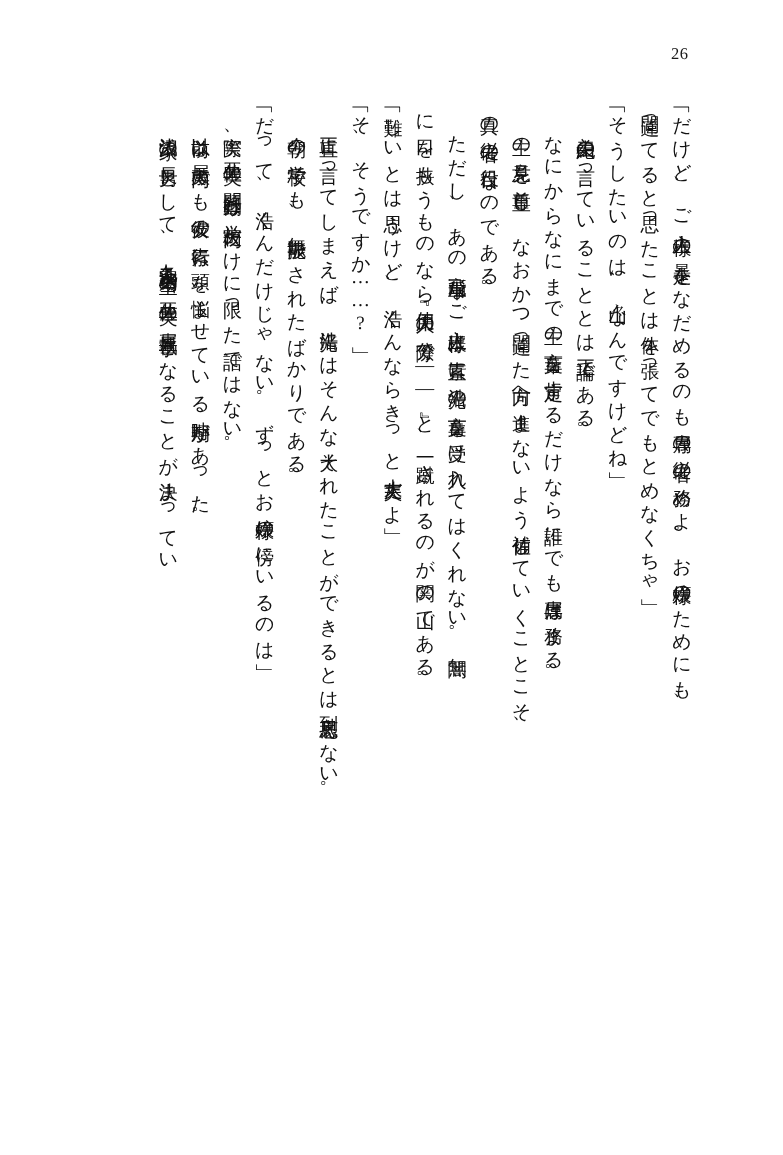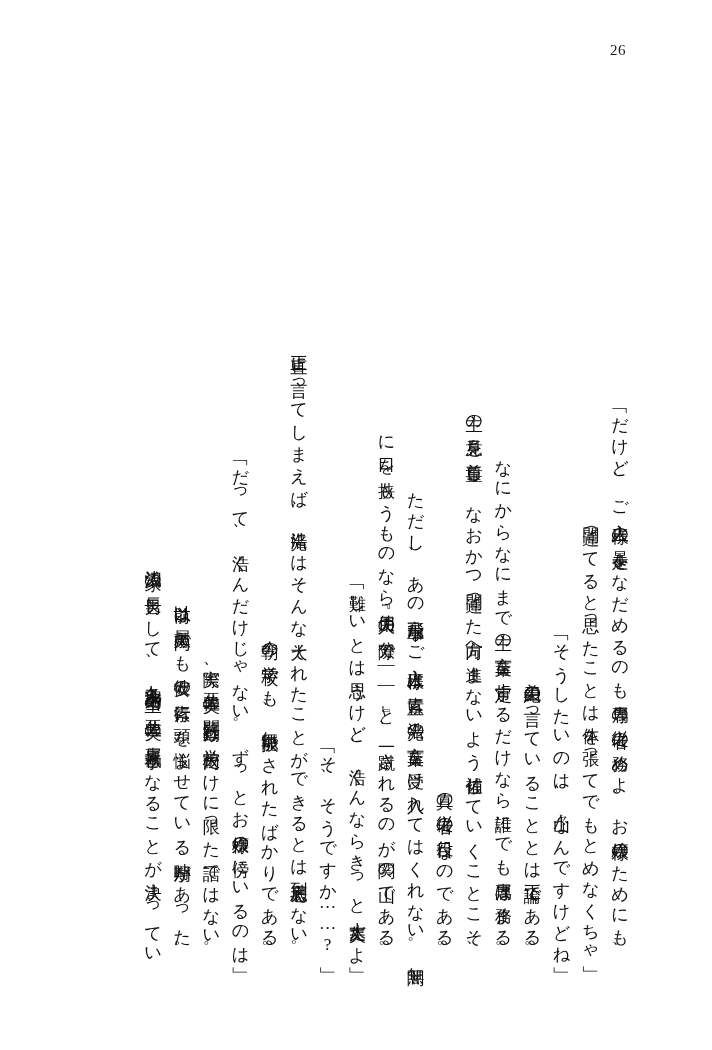--- a/index.html
+++ b/index.html
@@ -13,21 +13,20 @@
     overflow: hidden;
     font-family: "Liberation Serif", "DejaVu Serif", serif;
     color: #111111;
   }
   .page {
     position: relative;
     width: 712px;
     height: 1050px;
     background: #ffffff;
     box-sizing: border-box;
-    text-align: right;
   }
   .page-number {
     position: absolute;
     top: 42px;
     right: 86px;
     font-size: 15px;
     font-family: "Liberation Serif", "DejaVu Serif", serif;
     color: #1a1a1a;
     letter-spacing: 0.5px;
   }

